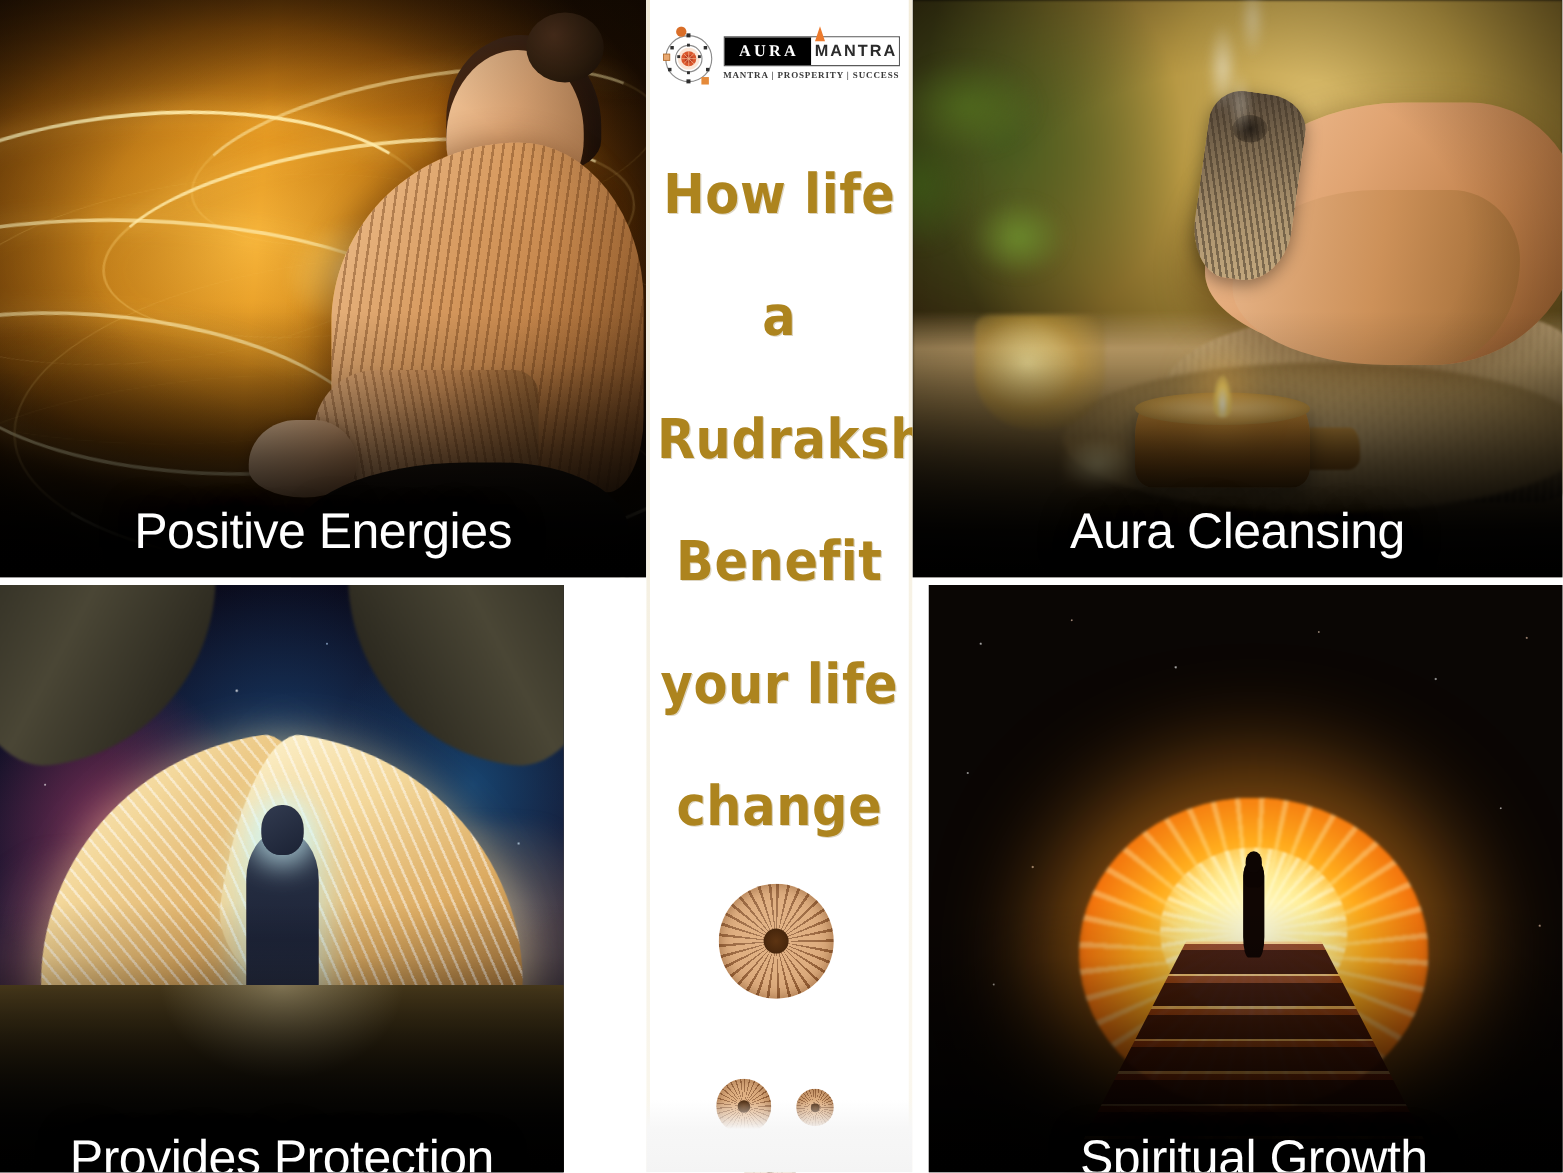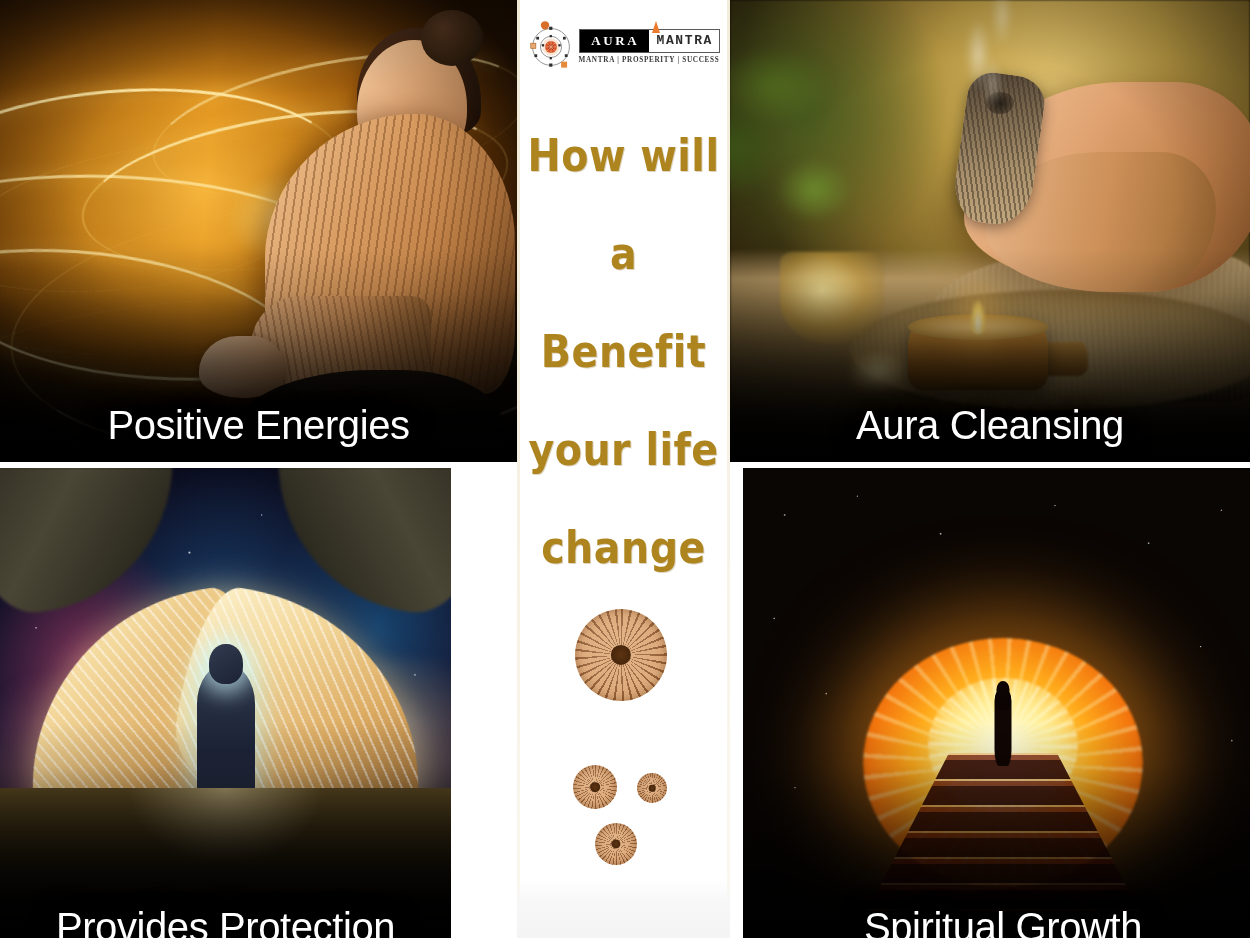--- a/index.html
+++ b/index.html
@@ -473,21 +473,21 @@
     font-size: 13px; font-weight: bold; letter-spacing: 2.6px;
     font-family: "Liberation Serif", serif;
     text-indent: 2px;
   }
   #logo-mantra {
     background: #ffffff;
     color: #2b2b2b;
     flex: 1 1 auto;
     display: flex; align-items: center; justify-content: center;
     font-size: 13px; font-weight: bold; letter-spacing: 1.6px;
-    font-family: Liberation Mono, monospace;
+    font-family: Liberation Sans, sans-serif;
     text-indent: 2px;
   }
   #logo-tri {
     position: absolute; left: 52.5%; top: -9px;
     width: 0; height: 0;
     border-left: 4px solid transparent;
     border-right: 4px solid transparent;
     border-bottom: 12px solid #ED7B2E;
   }
   #logo-tagline {
@@ -692,22 +692,23 @@
         <div id="logo-box">
           <div id="logo-tri"></div>
           <div id="logo-aura">AURA</div>
           <div id="logo-mantra">MANTRA</div>
         </div>
         <div id="logo-tagline">MANTRA | PROSPERITY | SUCCESS</div>
       </div>
     </div>
 
     <div id="headline">
-      <div class="hl-line">How will</div>
+      <div class="hl-line">How life</div>
       <div class="hl-line">a</div>
+      <div class="hl-line">Rudraksh</div>
       <div class="hl-line">Benefit</div>
       <div class="hl-line">your life</div>
       <div class="hl-line">change</div>
     </div>
 
     <div id="bead-cluster">
       <div class="bead" id="bead-large"></div>
       <div class="bead" id="bead-mid-l"></div>
       <div class="bead" id="bead-mid-r"></div>
       <div class="bead" id="bead-bottom"></div>

